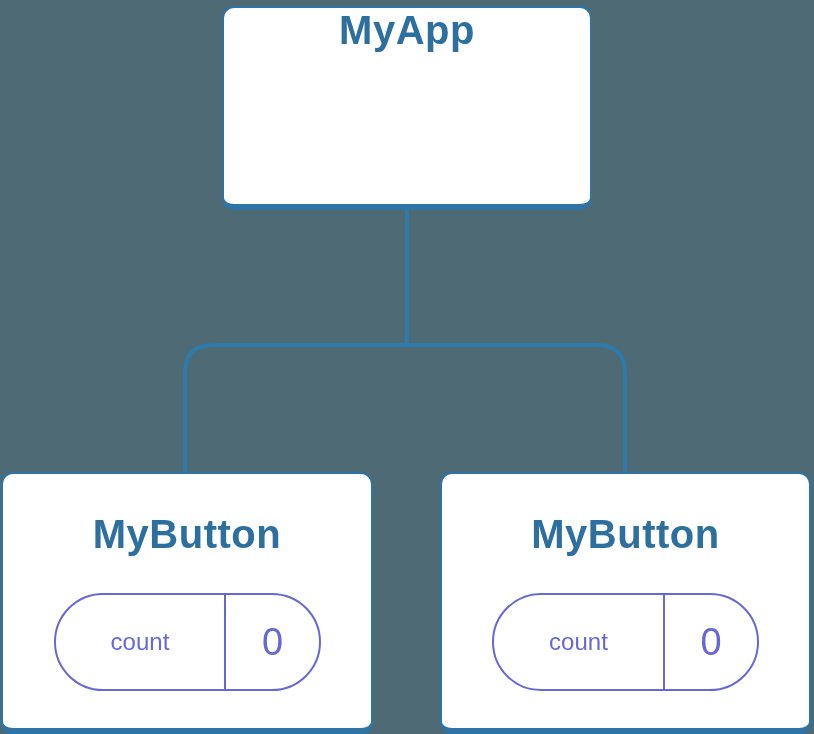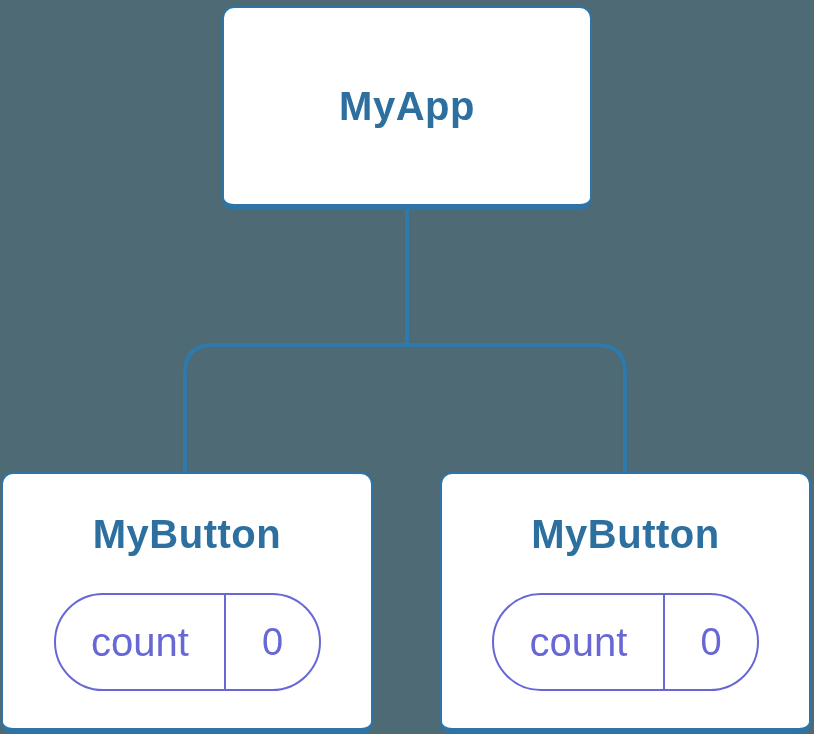--- a/index.html
+++ b/index.html
@@ -38,21 +38,20 @@
     border: 2px solid var(--card-border);
     border-bottom-width: 6px;
     border-radius: 12px;
     display: flex;
     flex-direction: column;
     align-items: center;
   }
   .card.root {
     left: 222px; top: 6px;
     width: 370px; height: 204px;
-    justify-content: center;
   }
   .card.child {
     top: 472px;
     width: 372px; height: 262px;
     padding-top: 38px;
     gap: 21px;
   }
   .card.child-left  { left: 1px;   }
   .card.child-right { left: 440px; width: 371px; }
   .card-label {
@@ -74,21 +73,21 @@
     background: var(--card-fill);
   }
   .pill-cell {
     display: flex;
     align-items: center;
     justify-content: center;
     color: var(--state-accent);
   }
   .pill-key-cell {
     flex: 0 0 65%;
-    font-size: 40px;
+    font-size: 24px;
     border-right: 2px solid var(--state-accent);
     text-align: center;
   }
   .pill-value-cell {
     flex: 1 1 auto;
     font-size: 38px;
   }
 </style>
 </head>
 <body>

